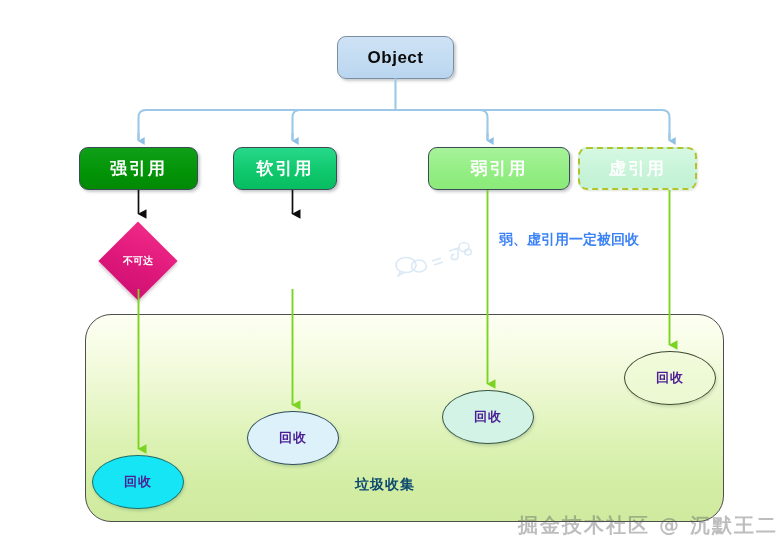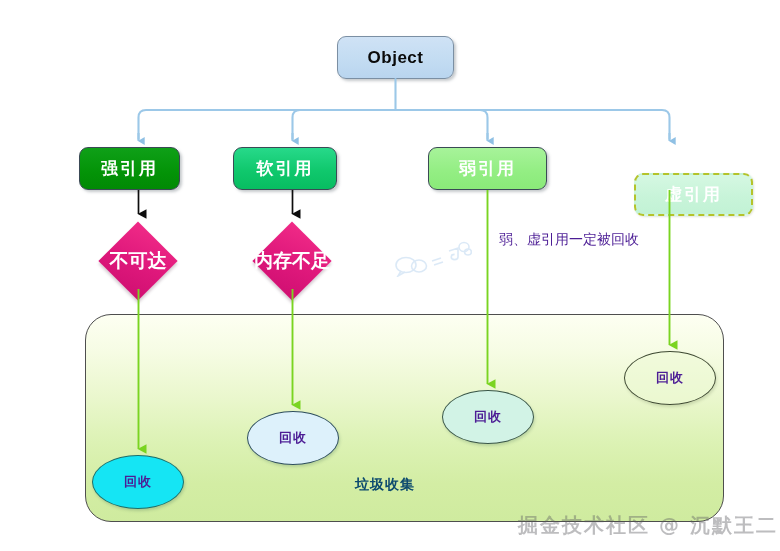--- a/index.html
+++ b/index.html
@@ -45,43 +45,42 @@
   .ref-box {
     height: 43px;
     border-radius: 9px;
     color: #ffffff;
     font-size: 17px;
     font-weight: bold;
     letter-spacing: 2px;
     font-family: "DejaVu Sans", "Liberation Sans", sans-serif;
   }
   #ref-strong {
-    left: 79px; top: 147px; width: 101px;
+    left: 79px; top: 147px; width: 119px;
     background: linear-gradient(180deg, #0fa018 0%, #039307 60%, #018a05 100%);
     border: 1.3px solid #3b4a55;
     box-shadow: 2px 2px 3px rgba(90,100,110,0.35);
   }
   #ref-soft {
     left: 233px; top: 147px; width: 104px;
     background: linear-gradient(180deg, #27d98a 0%, #10c86d 55%, #07bd61 100%);
     border: 1.3px solid #3b4a55;
     box-shadow: 2px 2px 3px rgba(90,100,110,0.35);
   }
   #ref-weak {
-    left: 428px; top: 147px; width: 119px;
+    left: 428px; top: 147px; width: 142px;
     background: linear-gradient(180deg, #a7f39a 0%, #94ee84 55%, #8aea79 100%);
     border: 1.3px solid #3b4a55;
     box-shadow: 2px 2px 3px rgba(90,100,110,0.35);
   }
   #ref-phantom {
-    left: 634px; top: 147px; width: 119px;
+    left: 578px; top: 147px; width: 119px;
     background: linear-gradient(180deg, #d5f8e2 0%, #c8f4d9 55%, #c2f2d5 100%);
     border: 2px dashed #b4c32b;
     box-shadow: 1px 1px 2px rgba(140,150,120,0.25);
-    margin-top: 26px;
   }
 
   
   .diamond-wrap {
     position: absolute;
     width: 96px; height: 80px;
   }
   .diamond-shape {
     position: absolute;
     left: 50%; top: 50%;
@@ -89,21 +88,21 @@
     margin-left: -28px; margin-top: -28px;
     background: linear-gradient(160deg, #f02a87 0%, #e0197c 50%, #d00f72 100%);
     transform: rotate(45deg);
     box-shadow: 2px 2px 3px rgba(120,90,110,0.3);
   }
   .diamond-label {
     position: absolute;
     left: 0; top: 0; width: 100%; height: 100%;
     display: flex; align-items: center; justify-content: center;
     color: #ffffff;
-    font-size: 19px;
+    font-size: 10px;
     font-weight: bold;
     letter-spacing: 0px;
     white-space: nowrap;
     font-family: "DejaVu Sans", "Liberation Sans", sans-serif;
   }
   #dia-unreachable { left: 90px; top: 221px; }
   #dia-oom        { left: 244px; top: 221px; }
 
   
   #gc-container {
@@ -171,23 +170,23 @@
     background: rgba(236,250,214,0.55);
     border: 1.6px solid #3f4a33;
     box-shadow: 1px 2px 3px rgba(90,110,70,0.22);
   }
   #ell-4 .inner-ring { border-color: #3f4a33; }
 
   
   #annotation {
     position: absolute;
     left: 499px; top: 231px;
-    color: #4c1d95;
+    color: #3b82f6;
     font-size: 14px;
-    font-weight: normal;
+    font-weight: bold;
     letter-spacing: 0px;
     white-space: nowrap;
     font-family: "DejaVu Sans", "Liberation Sans", sans-serif;
   }
 
   
   #watermark-main {
     position: absolute;
     left: 478px; top: 512px;
     font-size: 20px;
@@ -283,24 +282,20 @@
     <span>弱引用</span>
   </div>
   <div class="node ref-box" id="ref-phantom">
     <span>虚引用</span>
   </div>
 
   <div class="diamond-wrap" id="dia-unreachable">
     <div class="diamond-shape"></div>
     <div class="diamond-label">不可达</div>
   </div>
-  <div class="diamond-wrap" id="dia-oom">
-    <div class="diamond-shape"></div>
-    <div class="diamond-label">内存不足</div>
-  </div>
 
   <div id="annotation">弱、虚引用一定被回收</div>
 
   <svg id="watermark-small" class="wm" viewBox="0 0 80 36">
     <g fill="none" stroke="#b9d4ef" stroke-width="1.6">
       <ellipse cx="14" cy="24" rx="10" ry="7.5"></ellipse>
       <ellipse cx="27" cy="25" rx="7.5" ry="6"></ellipse>
       <path d="M9,30 L6,35 L13,31"></path>
       <path d="M40,20 L49,17"></path>
       <path d="M42,24 L51,21"></path>

